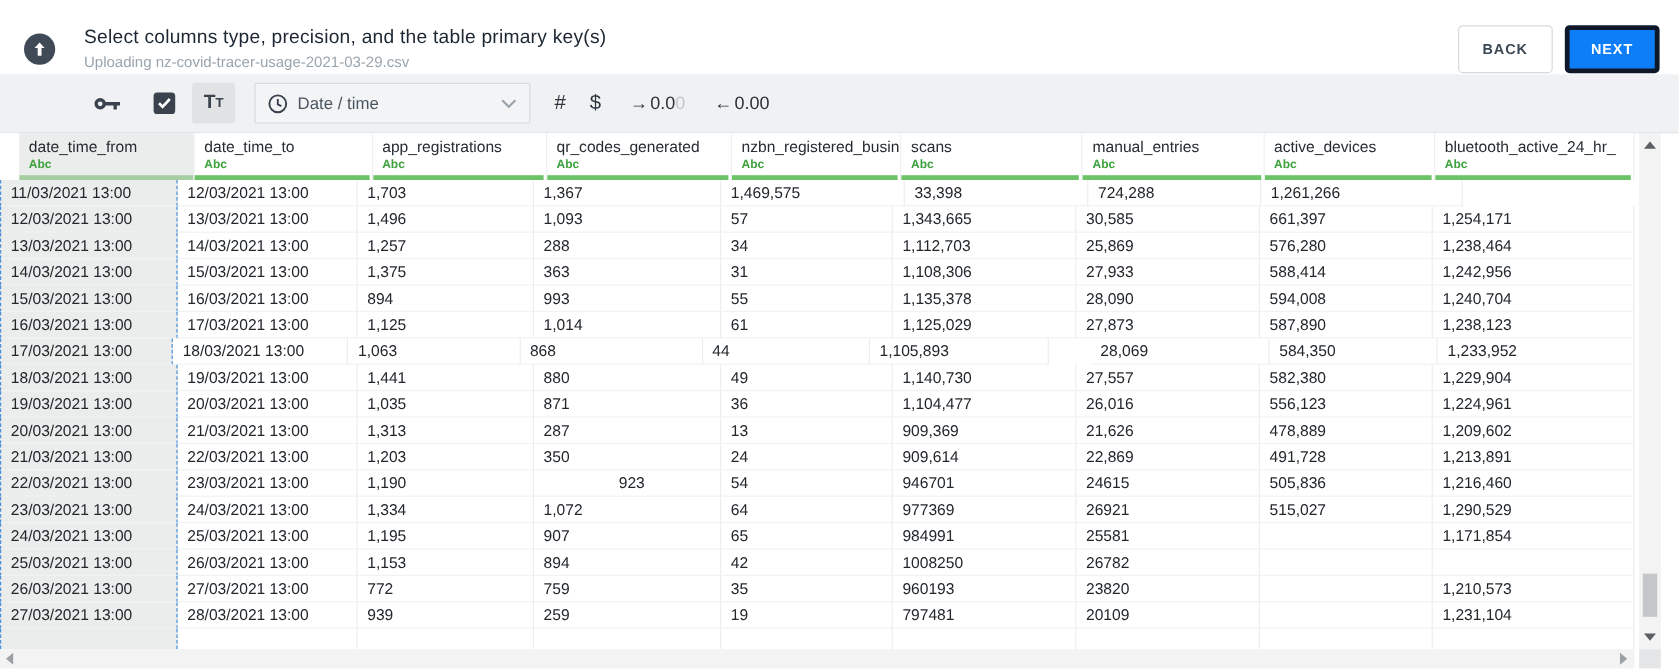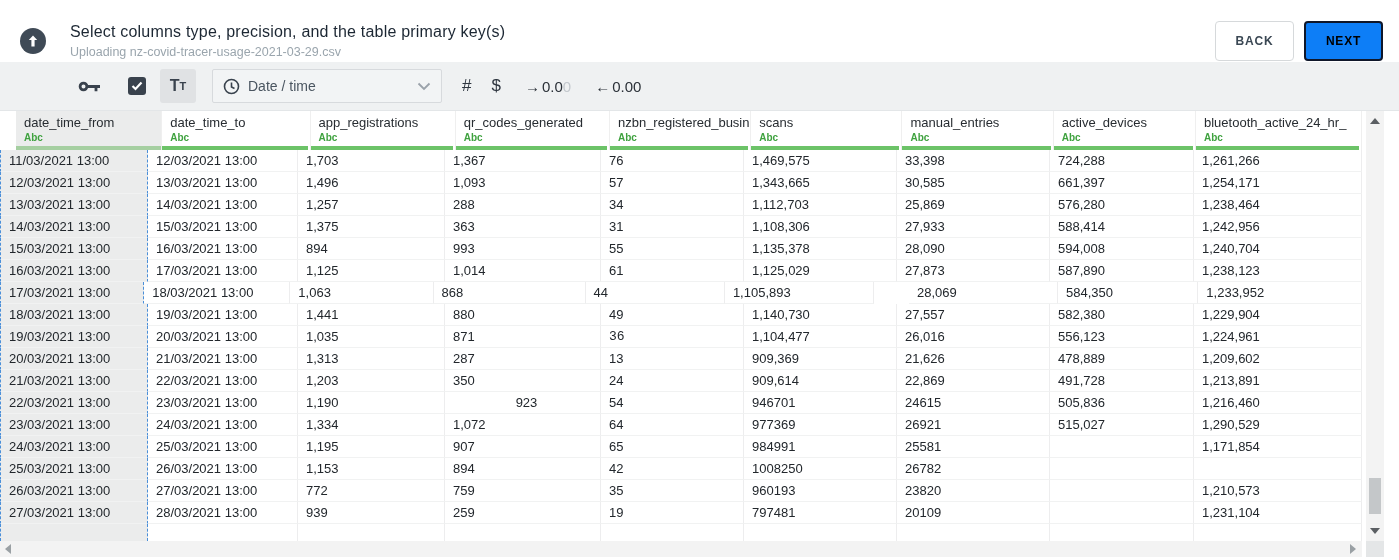--- a/index.html
+++ b/index.html
@@ -13,21 +13,21 @@
   .upload-badge { width:26px; height:26px; border-radius:50%; background:#3f4a56;
     margin-left:20px; display:flex; align-items:center; justify-content:center; flex:0 0 auto; }
   .titleblock { margin-left:24px; }
   .title { font-size:16px; color:#1c2733; letter-spacing:.2px; }
   .subtitle { font-size:12.5px; color:#9aa5ad; margin-top:4px; }
   .hdr-buttons { margin-left:auto; margin-right:16px; display:flex; gap:10px; }
   .btn { height:40px; min-width:79px; border-radius:4px; font-size:12px; font-weight:bold;
     letter-spacing:.8px; display:flex; align-items:center; justify-content:center;
     cursor:pointer; padding:0 18px; font-family:"Liberation Sans", sans-serif;text-align:center; }
   .btn.back { background:#fff; border:1px solid #d6d9db; color:#3b4854; }
-  .btn.next { background:#0d7ef7; border:2px solid #0f172a; color:#000000; }
+  .btn.next { background:#0d7ef7; border:4px solid #0f172a; color:#ffffff; }
 
   
   .toolbar { position:absolute; left:0; top:62px; width:1399px; height:49px;
     background:#eff1f2; border-bottom:1px solid #e3e6e8; display:flex; align-items:center; }
   .tb-key { margin-left:78px; display:flex; align-items:center; }
   .tb-check { margin-left:26px; width:18px; height:18px; border-radius:3px;
     background:#39424d; display:flex; align-items:center; justify-content:center; cursor:pointer; }
   .tb-tt { margin-left:14px; width:36px; height:34px; background:#e0e2e4; border-radius:3px;
     display:flex; align-items:center; justify-content:center; color:#39424d; cursor:pointer; }
   .tb-tt .big { font-size:16px; font-weight:bold; }
@@ -194,21 +194,20 @@
           <span class="cname">bluetooth_active_24_hr_</span>
           <span class="abc">Abc</span>
           <span class="gbar"></span>
         </div>
       </div>
       <div class="drow">
         <div class="cell sel" style="width: 148px;">11/03/2021 13:00</div>
         <div class="cell" style="width: 150px;">12/03/2021 13:00</div>
         <div class="cell" style="width: 147px;">1,703</div>
         <div class="cell" style="width: 156px;">1,367</div>
-        <div class="cell" style="width: 143px;">76</div>
         <div class="cell" style="width: 153px;">1,469,575</div>
         <div class="cell" style="width: 153px;">33,398</div>
         <div class="cell" style="width: 144px;">724,288</div>
         <div class="cell" style="width: 168px;">1,261,266</div>
       </div>
       <div class="drow">
         <div class="cell sel" style="width: 148px;">12/03/2021 13:00</div>
         <div class="cell" style="width: 150px;">13/03/2021 13:00</div>
         <div class="cell" style="width: 147px;">1,496</div>
         <div class="cell" style="width: 156px;">1,093</div>
@@ -282,21 +281,21 @@
         <div class="cell" style="width: 153px;">1,140,730</div>
         <div class="cell" style="width: 153px;">27,557</div>
         <div class="cell" style="width: 144px;">582,380</div>
         <div class="cell" style="width: 168px;">1,229,904</div>
       </div>
       <div class="drow">
         <div class="cell sel" style="width: 148px;">19/03/2021 13:00</div>
         <div class="cell" style="width: 150px;">20/03/2021 13:00</div>
         <div class="cell" style="width: 147px;">1,035</div>
         <div class="cell" style="width: 156px;">871</div>
-        <div class="cell" style="width: 143px; font-family: Liberation Mono, monospace;">36</div>
+        <div class="cell" style="width: 143px;">36</div>
         <div class="cell" style="width: 153px;">1,104,477</div>
         <div class="cell" style="width: 153px;">26,016</div>
         <div class="cell" style="width: 144px;">556,123</div>
         <div class="cell" style="width: 168px;">1,224,961</div>
       </div>
       <div class="drow">
         <div class="cell sel" style="width: 148px;">20/03/2021 13:00</div>
         <div class="cell" style="width: 150px;">21/03/2021 13:00</div>
         <div class="cell" style="width: 147px;">1,313</div>
         <div class="cell" style="width: 156px;">287</div>

